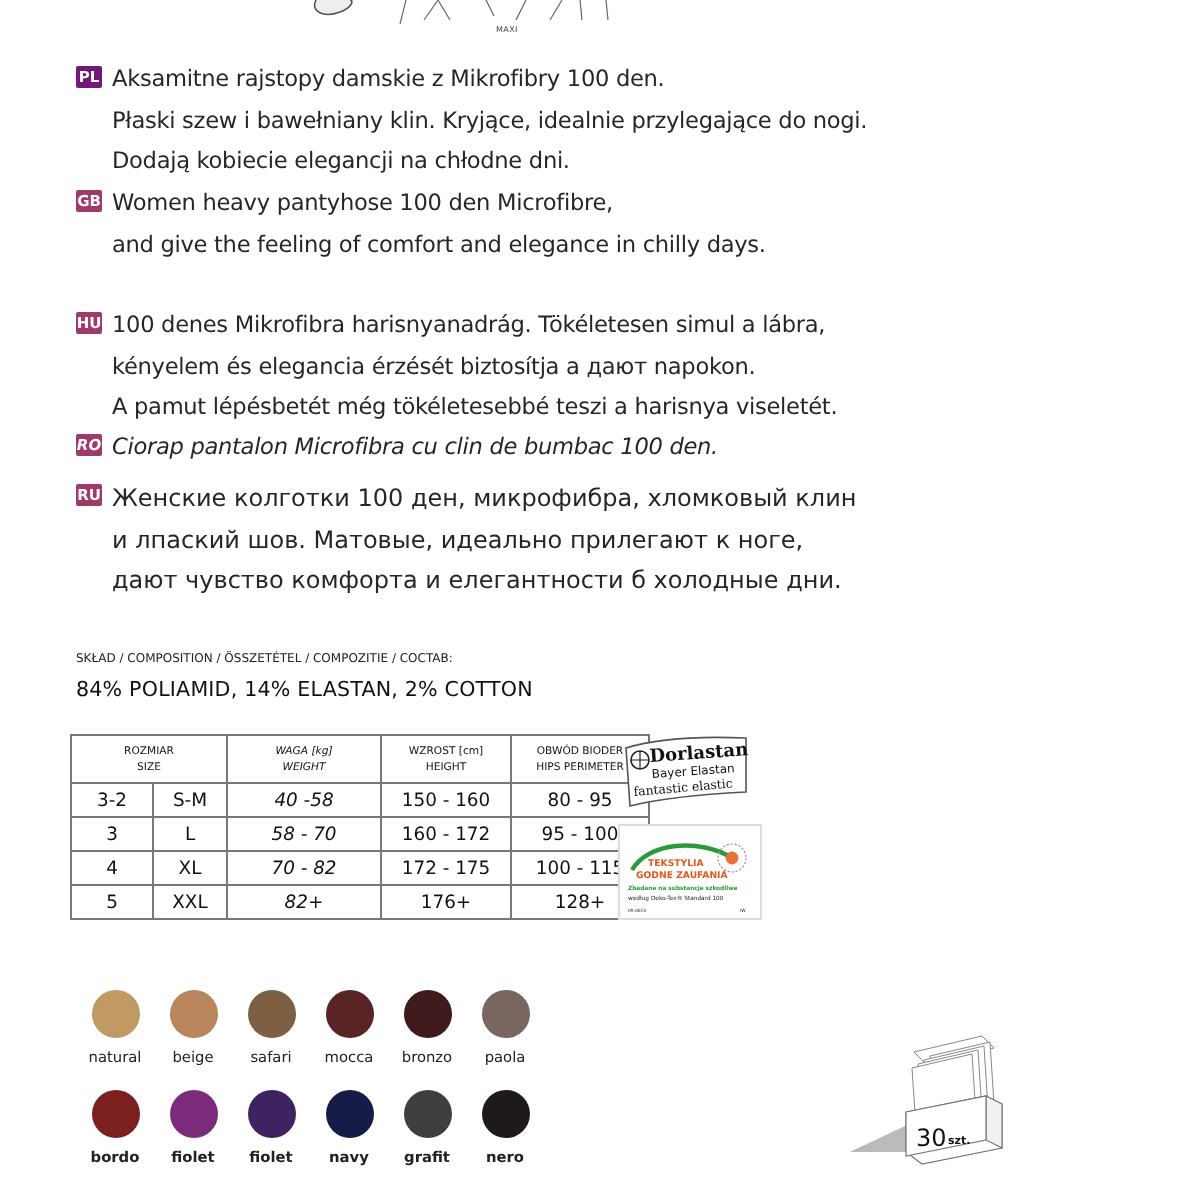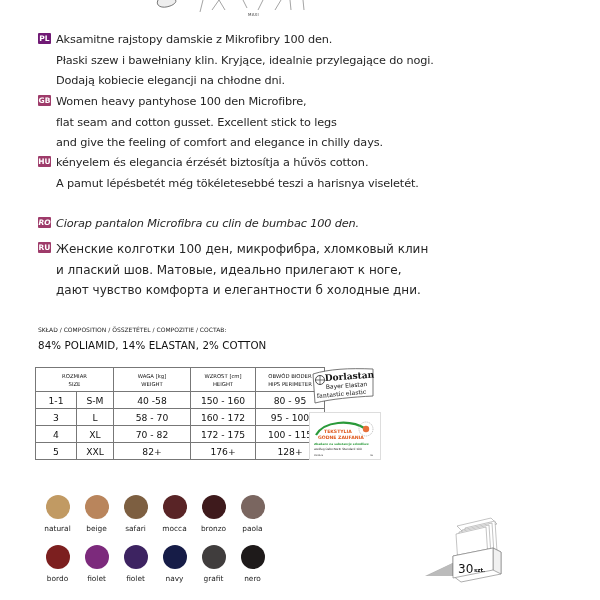--- a/index.html
+++ b/index.html
@@ -17,21 +17,21 @@
 
     .comp-label { position: absolute; left: 38px; top: 326px; font-size: 6px; color: #222; letter-spacing: 0; }
     .comp-value { position: absolute; left: 38px; top: 339px; font-size: 10.3px; color: #111; letter-spacing: 0.1px; }
 
     table.size { position: absolute; left: 35px; top: 367px; border-collapse: collapse; font-family: "DejaVu Sans", sans-serif; }
     table.size td, table.size th { border: 1px solid #777; text-align: center; color: #111; padding: 0; }
     table.size th { font-size: 5.3px; font-weight: normal; height: 23px; line-height: 8px; }
     table.size td { font-size: 9.2px; height: 16px; }
     table.size .c1 { width: 40px; }
     table.size .c2 { width: 36px; }
-    table.size .c3 { width: 76px; }
+    table.size .c3 { width: 76px; font-style: italic; }
     table.size .c4 { width: 64px; }
     table.size .c5 { width: 68px; }
 
     .dorlastan { position: absolute; left: 309px; top: 366px; width: 68px; height: 40px; }
     .oeko { position: absolute; left: 309px; top: 412px; width: 70px; height: 46px; border: 1px solid #ddd; background: #fff; }
 
     .swatch-row { position: absolute; left: 38px; display: flex; }
     .swatch { width: 39px; display: flex; flex-direction: column; align-items: center; }
     .swatch .dot { width: 24px; height: 24px; border-radius: 50%; }
     .swatch .name { font-size: 7.4px; margin-top: 5px; color: #222; white-space: nowrap; }
@@ -62,31 +62,31 @@
       <div>Dodają kobiecie elegancji na chłodne dni.</div>
     </div>
   </div>
 </div>
 
 <div class="lang-block" style="top:92px;">
   <div class="lang-row">
     <span class="badge" style="background: rgb(158, 59, 106);">GB</span>
     <div class="lang-lines">
       <div>Women heavy pantyhose 100 den Microfibre,</div>
-      <div>flat seam and cotton gusset. Excellent stick to legs</div>
       <div>and give the feeling of comfort and elegance in chilly days.</div>
     </div>
   </div>
 </div>
 
 <div class="lang-block" style="top:153px;">
   <div class="lang-row">
     <span class="badge" style="background: rgb(158, 59, 106);">HU</span>
     <div class="lang-lines">
-      <div>kényelem és elegancia érzését biztosítja a hűvös cotton.</div>
+      <div>100 denes Mikrofibra harisnyanadrág. Tökéletesen simul a lábra,</div>
+      <div>kényelem és elegancia érzését biztosítja a дают napokon.</div>
       <div>A pamut lépésbetét még tökéletesebbé teszi a harisnya viseletét.</div>
     </div>
   </div>
 </div>
 
 <div class="lang-block" style="top:214px;font-style:italic;">
   <div class="lang-row">
     <span class="badge" style="background: rgb(158, 59, 106);">RO</span>
     <div class="lang-lines">
       <div>Ciorap pantalon Microfibra cu clin de bumbac 100 den.</div>
@@ -122,21 +122,21 @@
     <th class="c4">
       <div>WZROST [cm]</div>
       <div>HEIGHT</div>
     </th>
     <th class="c5">
       <div>OBWÓD BIODER</div>
       <div>HIPS PERIMETER</div>
     </th>
   </tr>
   <tr>
-    <td class="c1">1-1</td>
+    <td class="c1">3-2</td>
     <td class="c2">S-M</td>
     <td class="c3">40 -58</td>
     <td class="c4">150 - 160</td>
     <td class="c5">80 - 95</td>
   </tr>
   <tr>
     <td class="c1">3</td>
     <td class="c2">L</td>
     <td class="c3">58 - 70</td>
     <td class="c4">160 - 172</td>
@@ -202,21 +202,21 @@
     <div class="swatch">
       <div class="dot" title="bronzo" style="background: rgb(62, 26, 28);"></div>
       <div class="name">bronzo</div>
     </div>
     <div class="swatch">
       <div class="dot" title="paola" style="background: rgb(122, 102, 96);"></div>
       <div class="name">paola</div>
     </div>
   </div>
 
-<div class="swatch-row" style="top:545px;" id="row2">
+<div class="swatch-row" style="top:545px;font-weight:bold;" id="row2">
     <div class="swatch">
       <div class="dot" title="bordo" style="background: rgb(124, 31, 31);"></div>
       <div class="name">bordo</div>
     </div>
     <div class="swatch">
       <div class="dot" title="fiolet" style="background: rgb(124, 42, 124);"></div>
       <div class="name">fiolet</div>
     </div>
     <div class="swatch">
       <div class="dot" title="fiolet" style="background: rgb(61, 35, 97);"></div>

